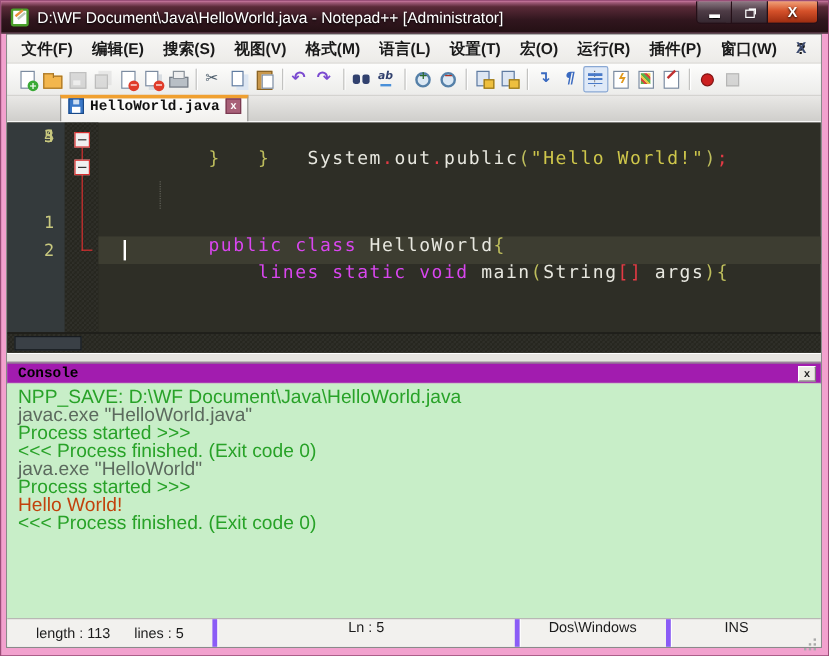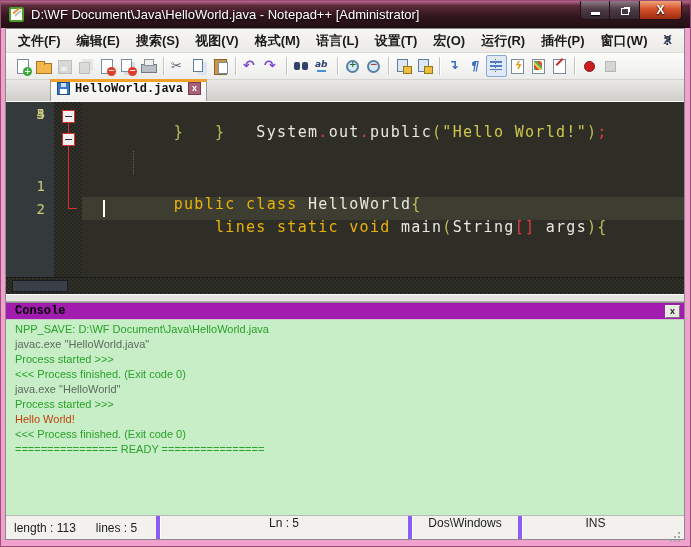--- a/index.html
+++ b/index.html
@@ -119,21 +119,21 @@
       linear-gradient(45deg,#30302a 25%,transparent 25%,transparent 75%,#30302a 75%);
     background-size:4px 4px;background-position:0 0,2px 2px;}
   .strip-bg{position:absolute;left:48px;top:0;bottom:17px;width:28px;}
   .cur-line{position:absolute;left:76px;right:0;top:95px;height:23px;background:#3d3d31;}
   .erow{position:absolute;left:0;right:0;height:23px;display:flex;align-items:center;}
   .erow:nth-of-type(1){top:3px;}.erow:nth-of-type(2){top:26px;}.erow:nth-of-type(3){top:49px;}
   .erow:nth-of-type(4){top:72px;}.erow:nth-of-type(5){top:95px;}
   .lnum{width:48px;text-align:right;padding-right:9px;font-size:14px;color:#c9c97f;flex:0 0 48px;}
   .fcell{width:28px;flex:0 0 28px;}
   .codecell{padding-left:9px;font-size:15px;letter-spacing:1.3px;white-space:pre;}
-  .c-kw{color:#eab308;}.c-id{color:#e8e8e0;}.c-br{color:#bdbd5c;}
+  .c-kw{color:#d946ef;}.c-id{color:#e8e8e0;}.c-br{color:#bdbd5c;}
   .c-str{color:#cfc74b;}.c-op{color:#e23a44;}.c-pl{color:#e8e8e0;}
   .fold-line{position:absolute;left:62px;top:21px;width:9px;height:86px;
     border-left:1px solid #d83030;border-bottom:1px solid #d83030;}
   .fold-box{position:absolute;left:56px;width:13px;height:13px;background:#efefef;
     border:1px solid #d83030;}
   .fold-box::before{content:'';position:absolute;left:2px;right:2px;top:5px;height:1px;background:#333;}
   .fold-box.l1{top:8px;}.fold-box.l2{top:31px;}
   .indent-guide{position:absolute;left:127px;top:49px;height:23px;border-left:1px dotted #63635a;}
   .caret{position:absolute;left:97px;top:98px;width:2px;height:17px;background:#fff;}
   .hscroll{position:absolute;left:0;right:0;bottom:0;height:17px;border-top:1px solid #1c1c18;}
@@ -141,27 +141,27 @@
 
   
   .splitter{height:8px;flex:0 0 8px;background:#e6e4e0;border-top:1px solid #fff;border-bottom:1px solid #b4b2ae;}
   .console-header{height:18px;flex:0 0 18px;background:#a21caf;border-top:1px solid #8f8f8d;
     border-bottom:1px solid #c9c8c5;display:flex;align-items:center;padding:0 4px 0 9px;position:relative;}
   .console-title{font:bold 12px "Liberation Mono",monospace;color:#000;}
   .console-close{position:absolute;right:4px;top:2px;width:15px;height:13px;background:#eceae4;
     border:1px solid;border-color:#fff #7a7a78 #7a7a78 #fff;display:flex;align-items:center;
     justify-content:center;font:bold 9px "Liberation Sans",sans-serif;color:#222;line-height:1;}
   .console-body{flex:1;background:#c8eec8;min-height:0;overflow:hidden;padding:3px 0 0 9px;}
-  .cline{height:15px;font-size:11px;white-space:pre;}
+  .cline{height:15px;font-size:16px;white-space:pre;}
   .c-green{color:#28a228;}.c-gray{color:#5c6a5e;}.c-black{color:#c2410c;}
 
   
   .statusbar{height:24px;flex:0 0 24px;background:#f2f1ee;border-top:1px solid #b8b7b4;
     display:flex;align-items:center;font-size:12px;color:#1c1c1c;}
-  .ssec{height:100%;display:flex;align-items:center;padding:0 8px;white-space:nowrap;}
+  .ssec{height:100%;display:flex;align-items:center;padding:0 24px;white-space:nowrap;}
   .ssec + .ssec{border-left:4px solid #8b5cf6;box-shadow:inset 1px 0 0 #fff;flex-direction:column;}
   .s1{flex:0 0 150px;gap:20px;}
   .s2{flex:0 0 252px;gap:24px;}
   .s3{flex:0 0 110px;}
   .s4{flex:0 0 120px;}
   .s5{flex:1;}
   .grip{width:12px;height:12px;margin:6px 3px 0 0;position:relative;}
   .grip::before{content:'';position:absolute;right:1px;bottom:3px;width:2px;height:2px;background:#aaa;
     box-shadow:-4px 4px 0 #aaa,0 4px 0 #aaa,-8px 8px 0 #aaa,-4px 8px 0 #aaa,0 8px 0 #aaa;}
 </style>
@@ -429,21 +429,20 @@
         <div class="cline c-green">&lt;&lt;&lt; Process finished. (Exit code 0)</div>
 
         <div class="cline c-gray">java.exe "HelloWorld"</div>
 
         <div class="cline c-green">Process started &gt;&gt;&gt;</div>
 
         <div class="cline c-black">Hello World!</div>
 
         <div class="cline c-green">&lt;&lt;&lt; Process finished. (Exit code 0)</div>
 
-        <div class="cline c-green">================ READY ================</div>
       </div>
 
     <div class="statusbar">
       <div class="ssec s1">
         <span>length : 113</span>
         <span>lines : 5</span>
       </div>
       <div class="ssec s2">
         <span>Ln : 5</span>
         <span>Col : 2</span>

